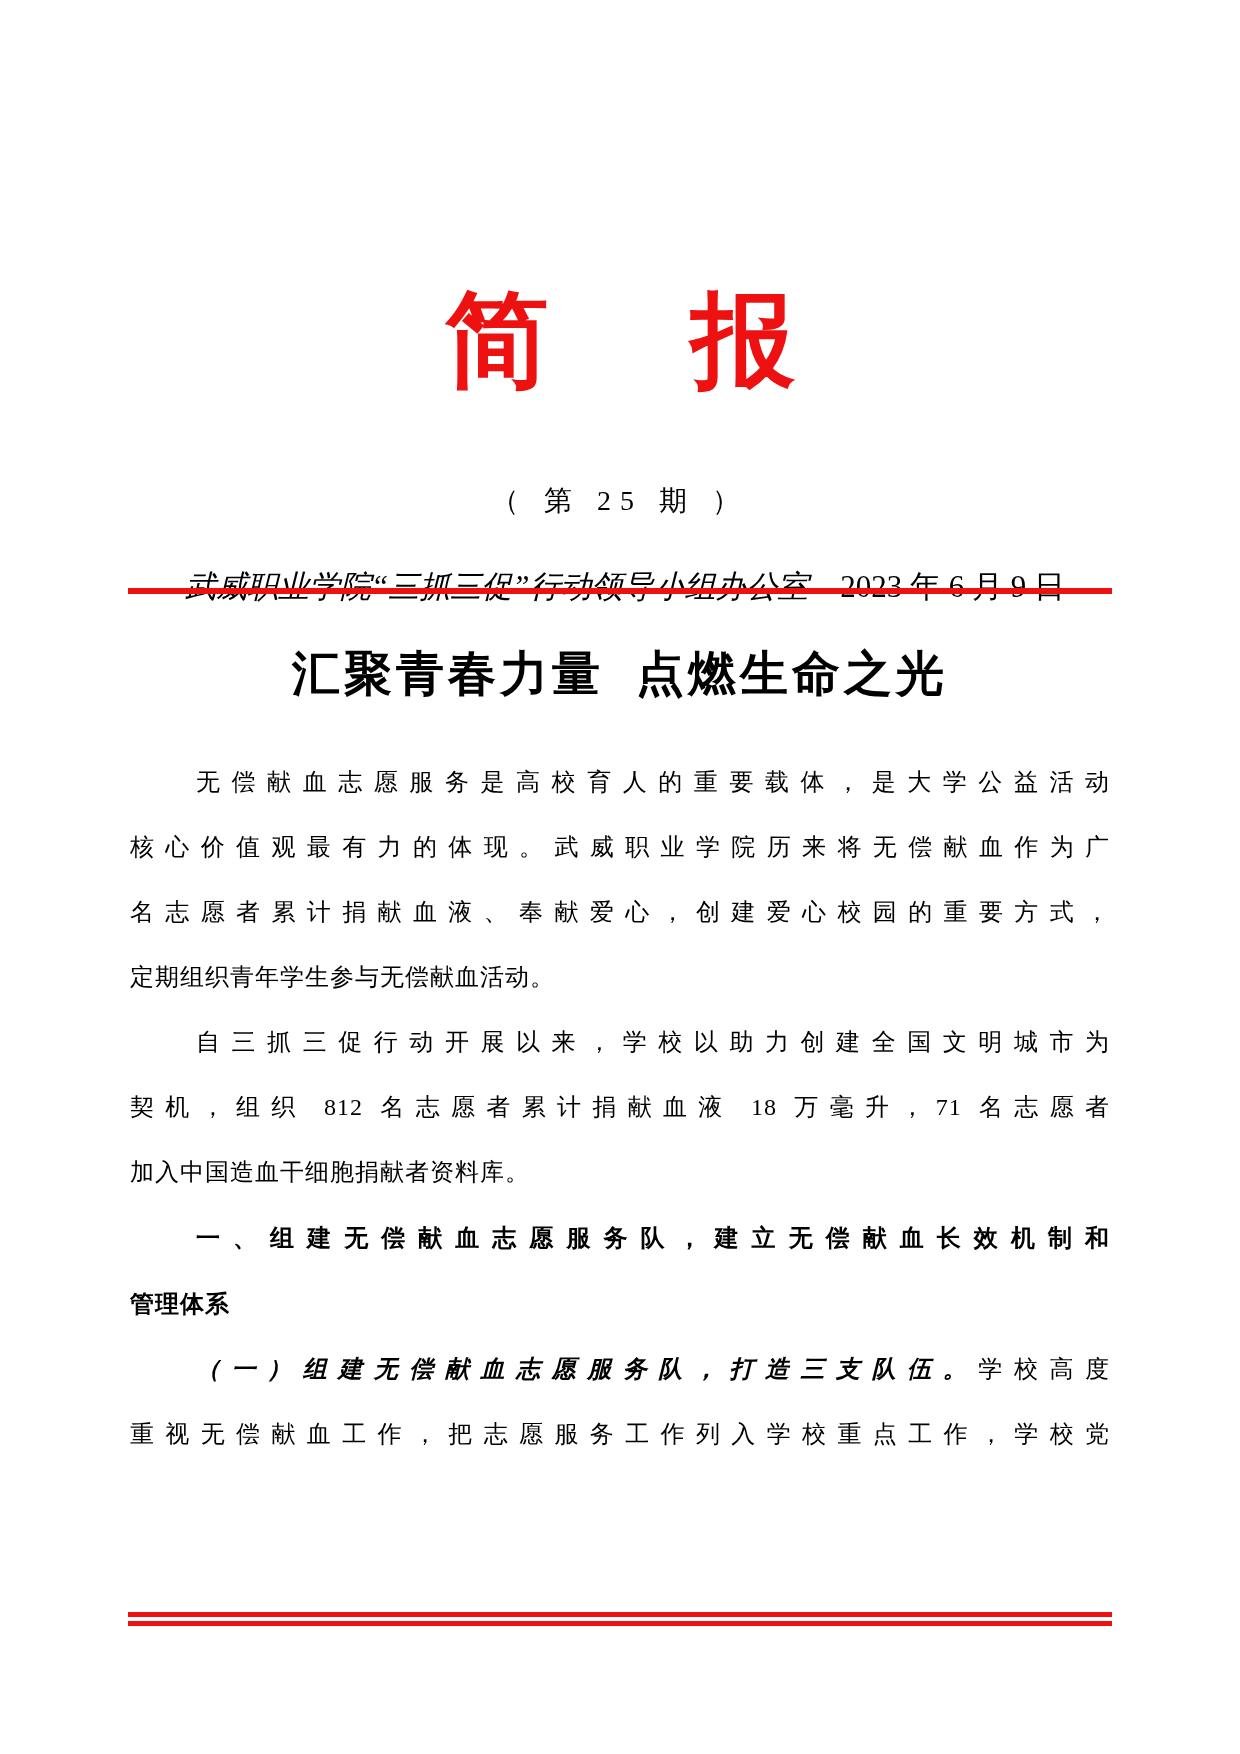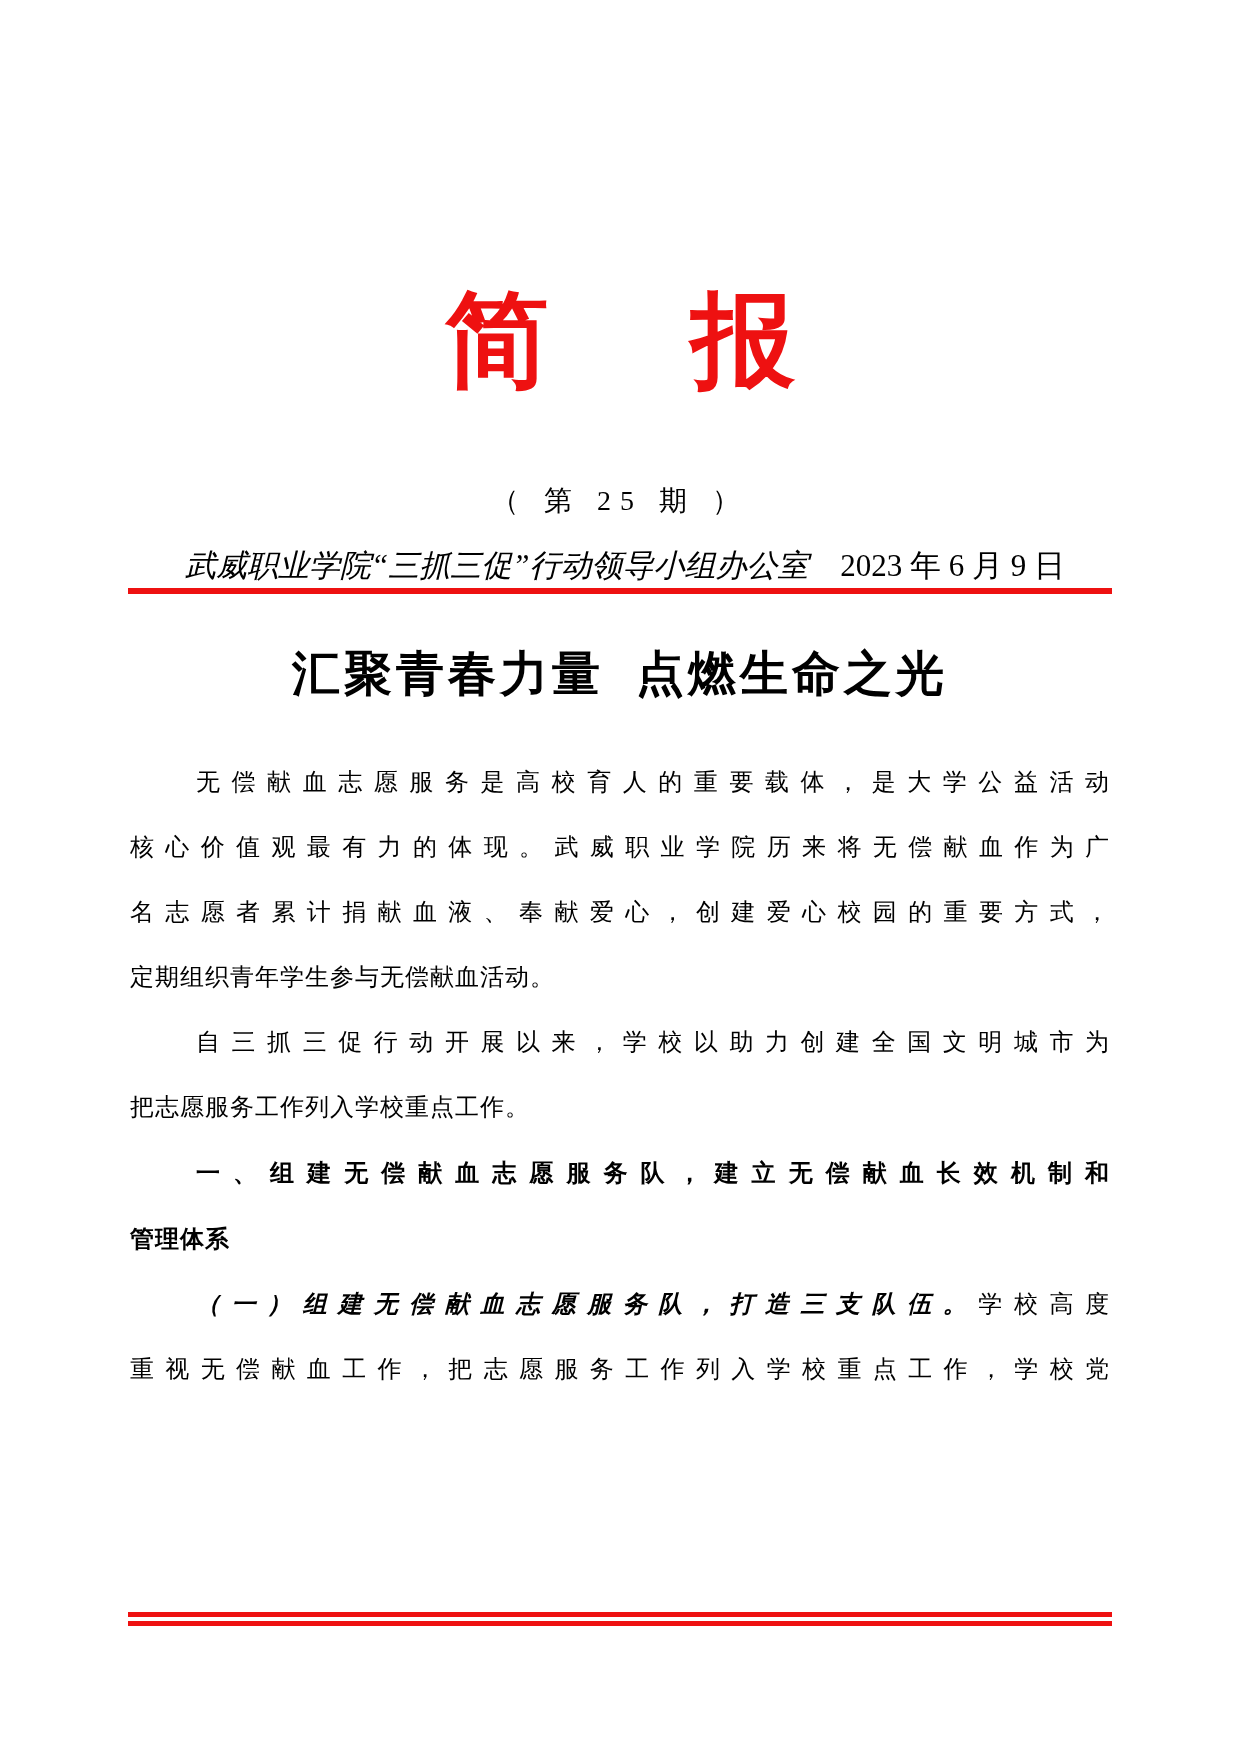--- a/index.html
+++ b/index.html
@@ -31,21 +31,21 @@
     line-height:1.1;
   }
   .issue-line{
     top:482px;
     text-align:center;
     font-size:28px;font-weight:400;
     letter-spacing:9px;
     white-space:nowrap;
   }
   .office-row{
-    top:545px;
+    top:566px;
     display:flex;justify-content:space-between;align-items:flex-start;
     padding:0 45px 0 55px;box-sizing:border-box;
     font-size:31px;
     white-space:nowrap;
     font-family:Liberation Serif, serif;
   }
   .office-row .office{font-style:italic;}
   .red-rule{
     top:588px;left:128px;width:984px;height:6px;
     background:#ee1111;
@@ -109,21 +109,22 @@
     <span>汇聚青春力量</span>
     <span>点燃生命之光</span>
   </div>
 
   <div class="content article-body">
       <div class="line indent fill"><span class="seg-body">无偿献血志愿服务是高校育人的重要载体，是大学公益活动</span></div>
       <div class="line fill"><span class="seg-body">核心价值观最有力的体现。武威职业学院历来将无偿献血作为广</span></div>
       <div class="line fill"><span class="seg-body">名志愿者累计捐献血液、奉献爱心，创建爱心校园的重要方式，</span></div>
       <div class="line"><span class="seg-body">定期组织青年学生参与无偿献血活动。</span></div>
       <div class="line indent fill"><span class="seg-body">自三抓三促行动开展以来，学校以助力创建全国文明城市为</span></div>
-      <div class="line"><span class="seg-body">把志愿服务工作列入学校重点工作。</span></div>
+      <div class="line fill"><span class="seg-body">契机，组织 812 名志愿者累计捐献血液 18 万毫升，71 名志愿者</span></div>
+      <div class="line"><span class="seg-body">加入中国造血干细胞捐献者资料库。</span></div>
       <div class="line indent fill"><span class="seg-heading-bold">一、组建无偿献血志愿服务队，建立无偿献血长效机制和</span></div>
       <div class="line"><span class="seg-heading-bold">管理体系</span></div>
       <div class="line indent fill"><span class="seg-lead-bold">（一）组建无偿献血志愿服务队，打造三支队伍。</span><span class="seg-body">学校高度</span></div>
       <div class="line fill"><span class="seg-body">重视无偿献血工作，把志愿服务工作列入学校重点工作，学校党</span></div>
     </div>
 
   <div class="content bottom-rule">
     <div class="bar" style="background: rgb(238, 17, 17);"></div>
     <div class="gap"></div>
     <div class="bar" style="background: rgb(238, 17, 17);"></div>

